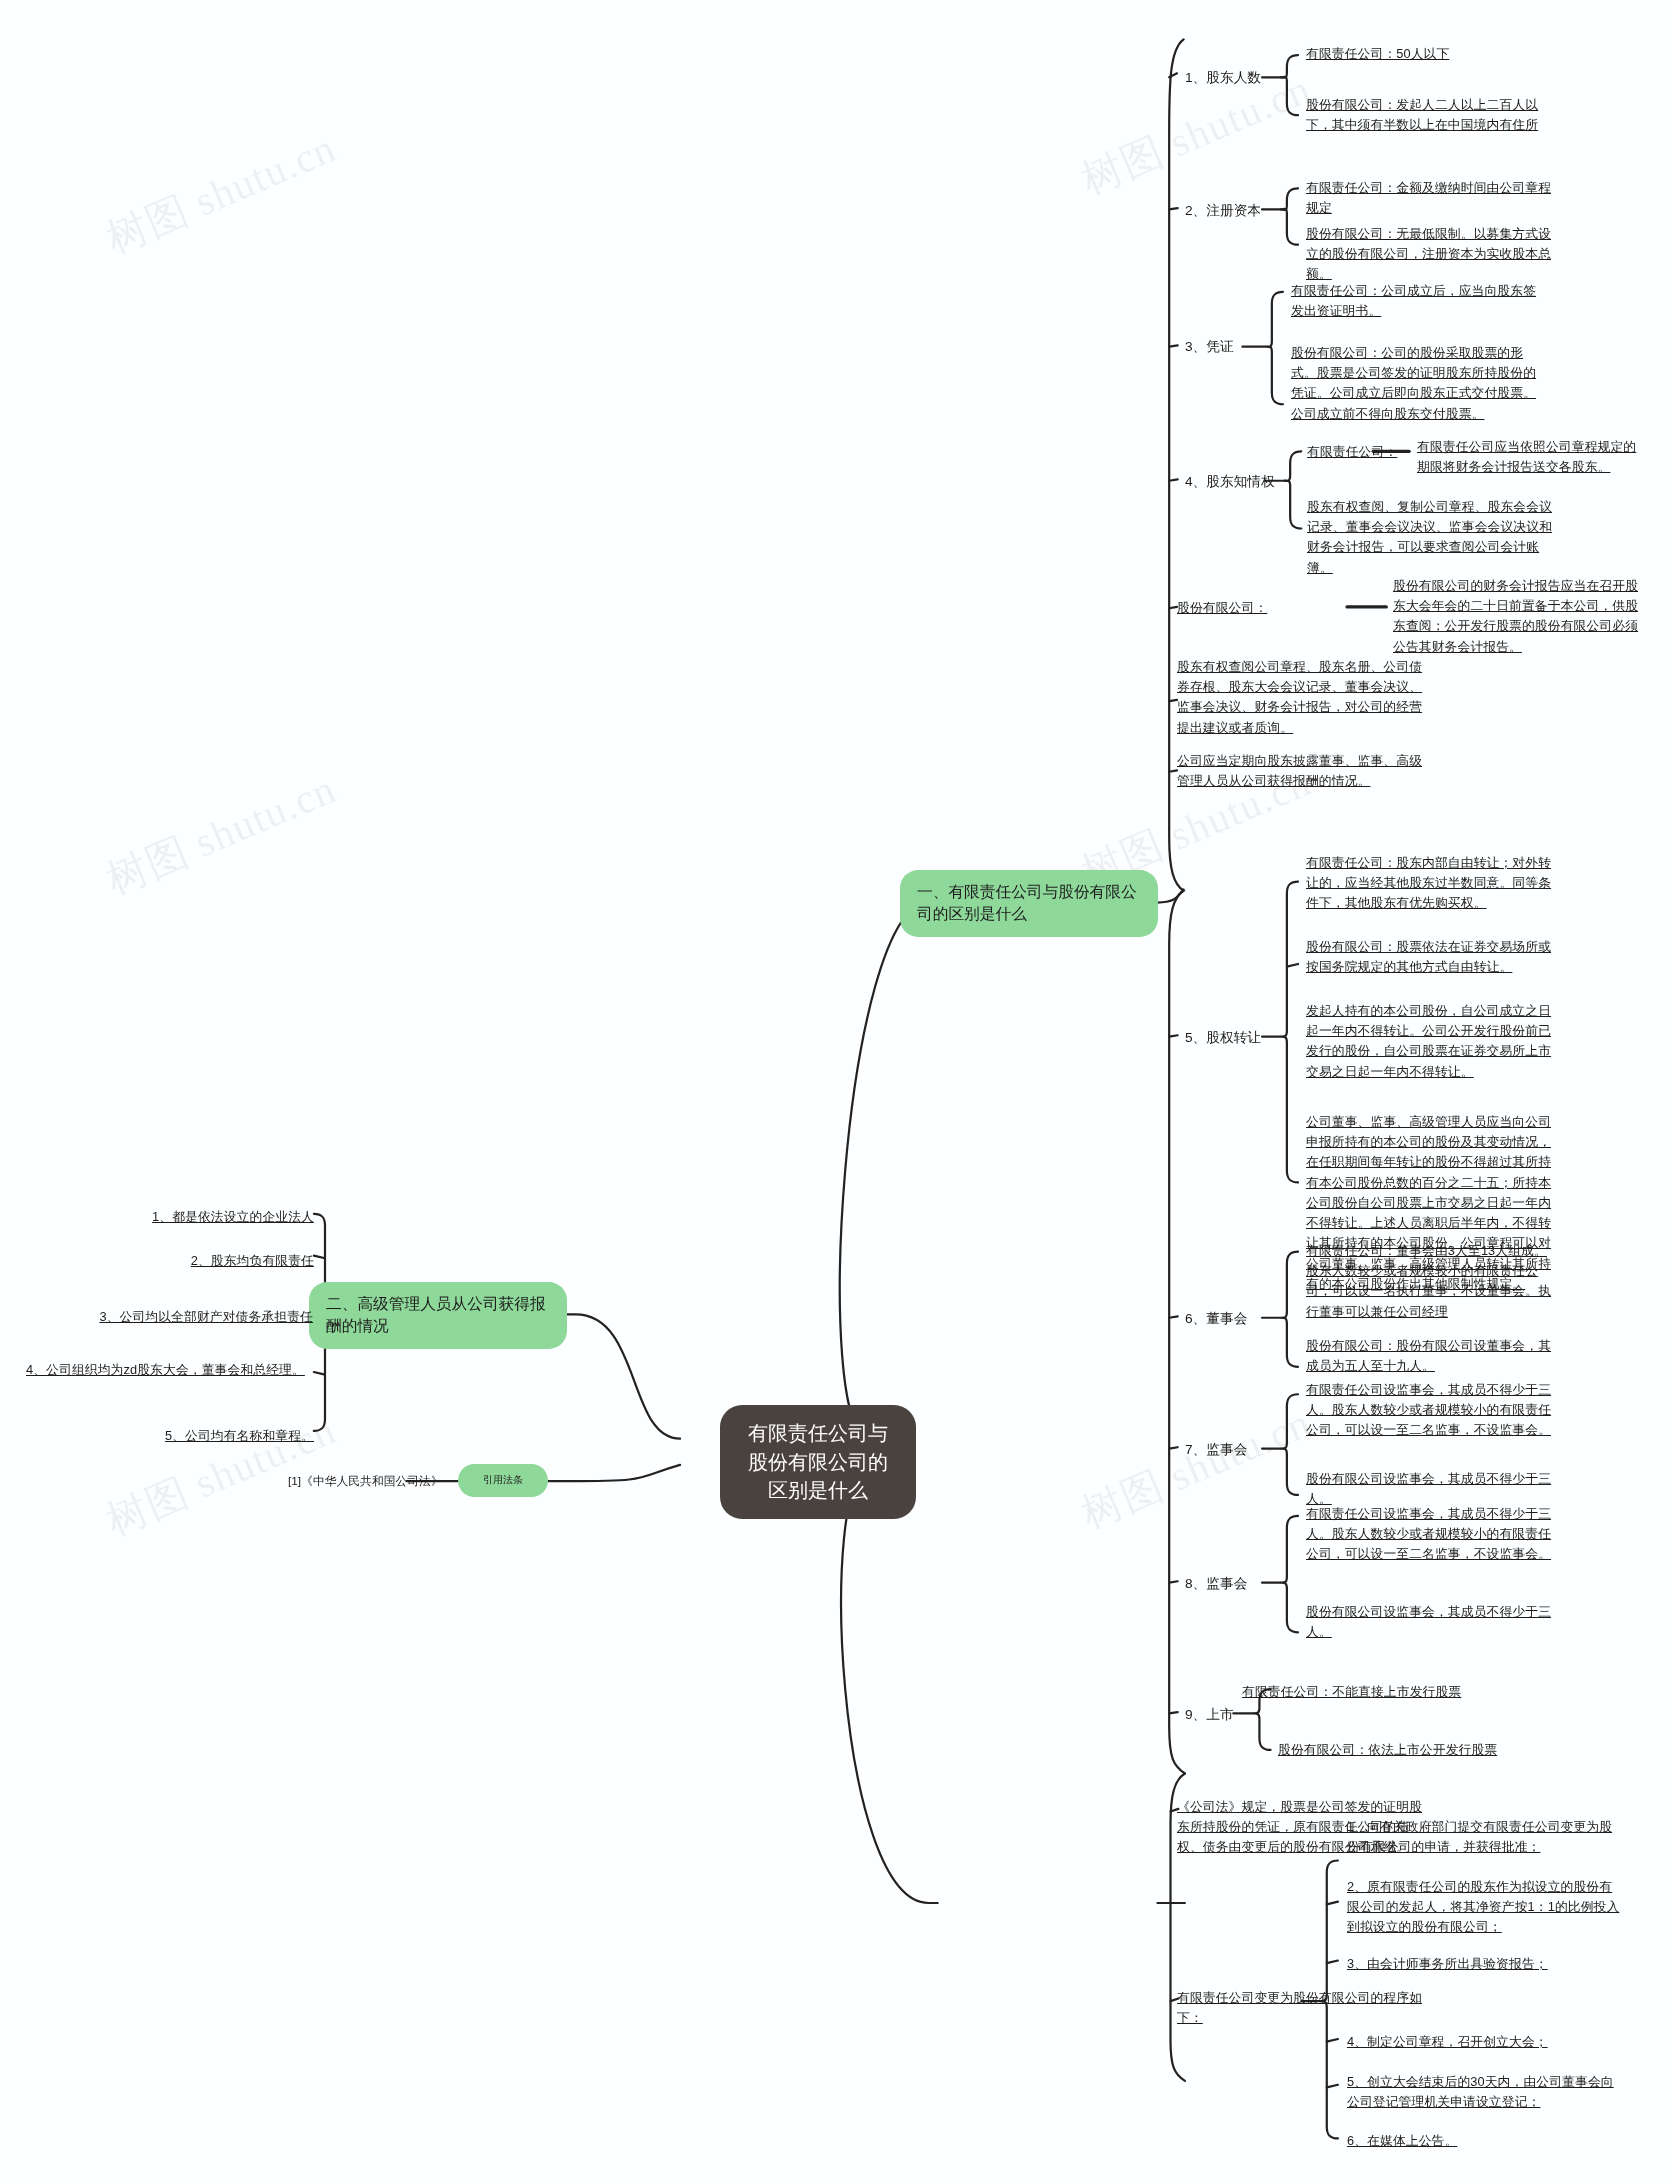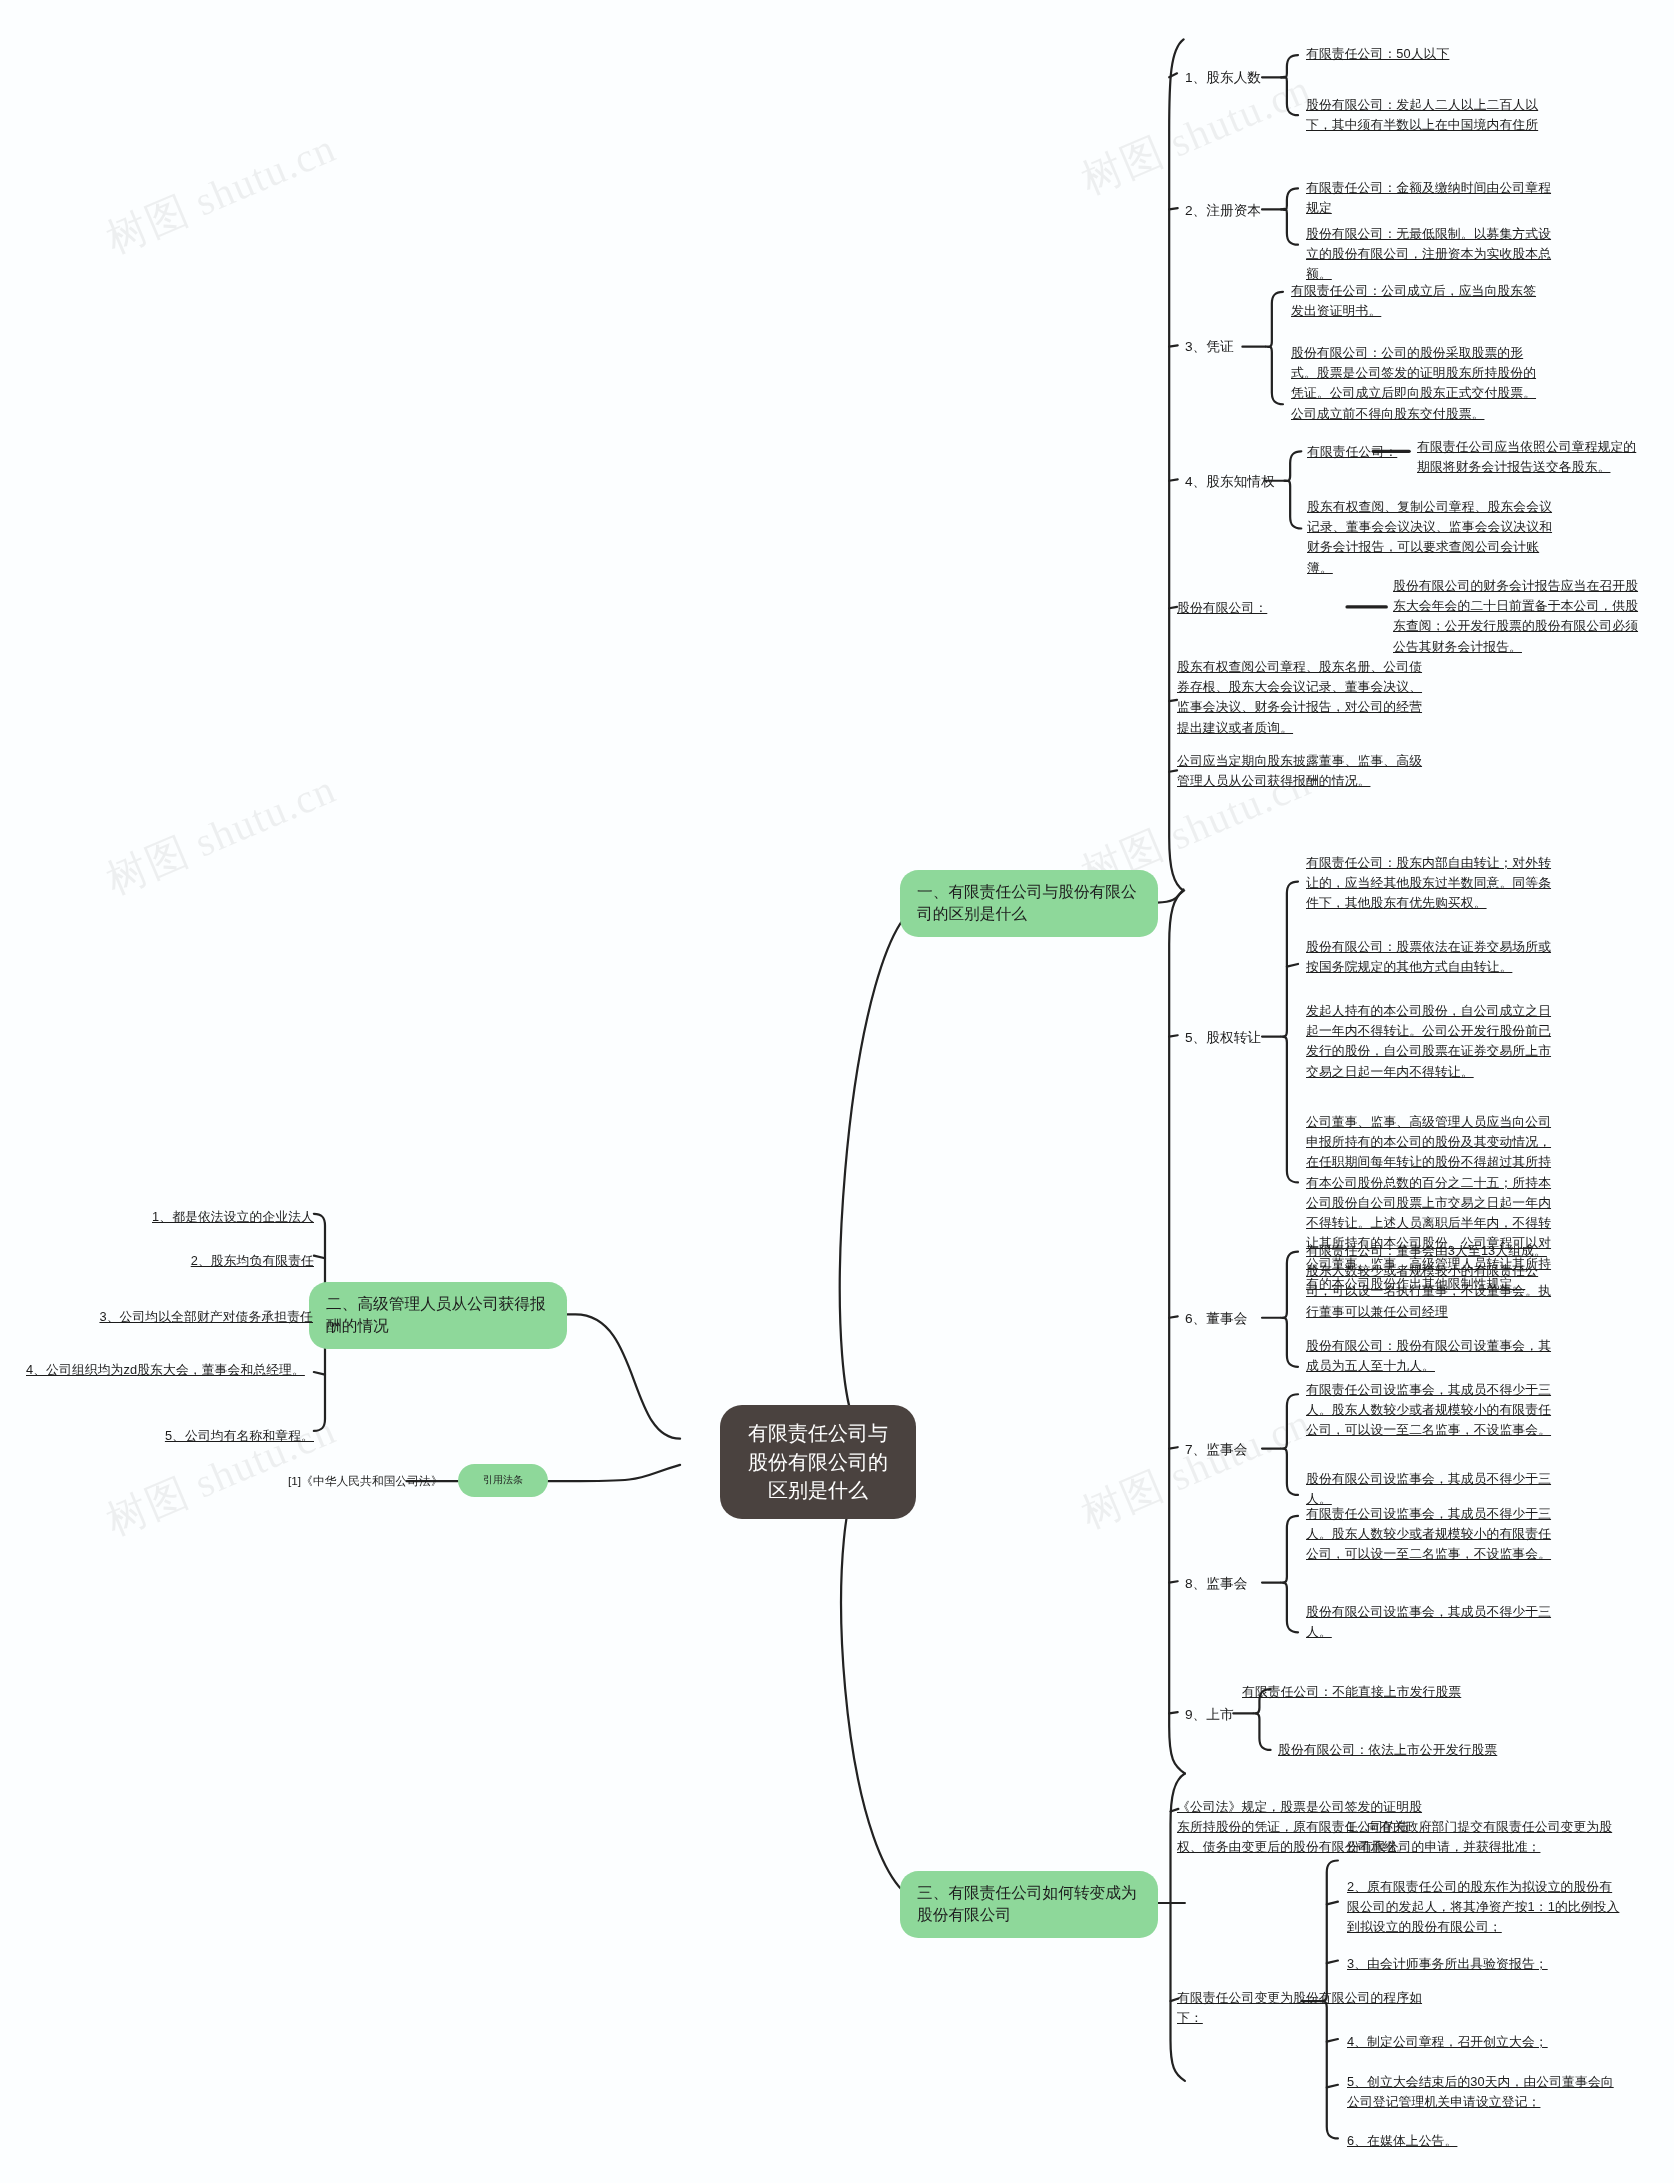--- a/index.html
+++ b/index.html
@@ -194,21 +194,20 @@
 
     </g>
   </svg>
 
   <div class="node root" style="left:680px;top:1405px;width:196px;margin-left:40px;">有限责任公司与股份有限公司的区别是什么</div>
 
   <div class="node topic" style="left:900px;top:870px;width:258px;">一、有限责任公司与股份有限公司的区别是什么</div>
 
   <div class="node topic" style="left:309px;top:1282px;width:258px;">二、高级管理人员从公司获得报酬的情况</div>
 
-  <div class="node topic" style="left:900px;top:1871px;width:258px;">三、有限责任公司如何转变成为股份有限公司</div>
 
   <div class="node topic small" style="left:458px;top:1464px;width:90px;">引用法条</div>
 
   <div class="node tiny" style="left:288px;top:1473px;width:124px;text-align:right;">[1]《中华人民共和国公司法》</div>
 
   <div class="node leaf r" style="left:98px;top:1207px;width:216px;">1、都是依法设立的企业法人</div>
   <div class="node leaf r" style="left:98px;top:1251px;width:216px;">2、股东均负有限责任</div>
   <div class="node leaf r" style="left:78px;top:1307px;width:235px;">3、公司均以全部财产对债务承担责任</div>
   <div class="node leaf" style="left:26px;top:1360px;width:288px;">4、公司组织均为zd股东大会，董事会和总经理。</div>
   <div class="node leaf r" style="left:98px;top:1426px;width:216px;">5、公司均有名称和章程。</div>

